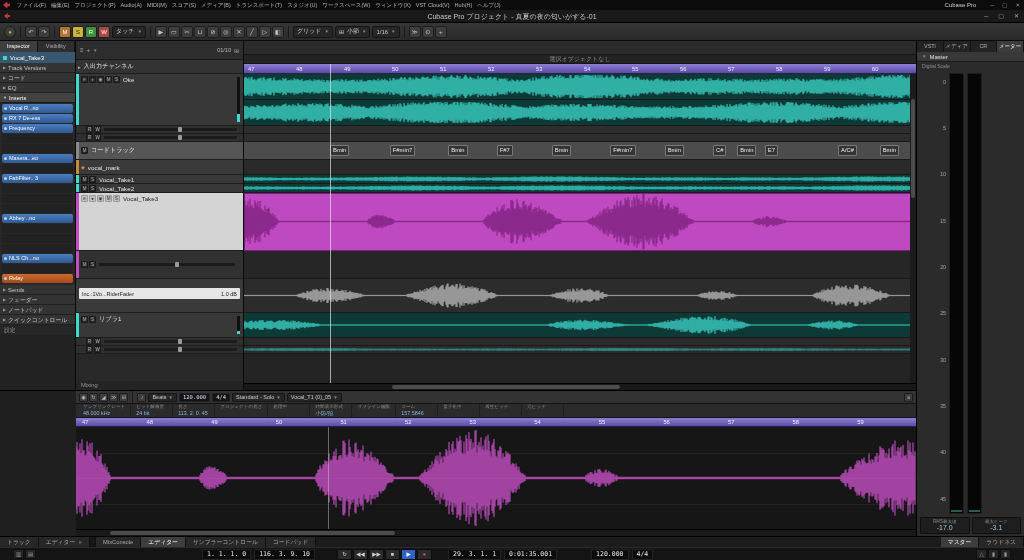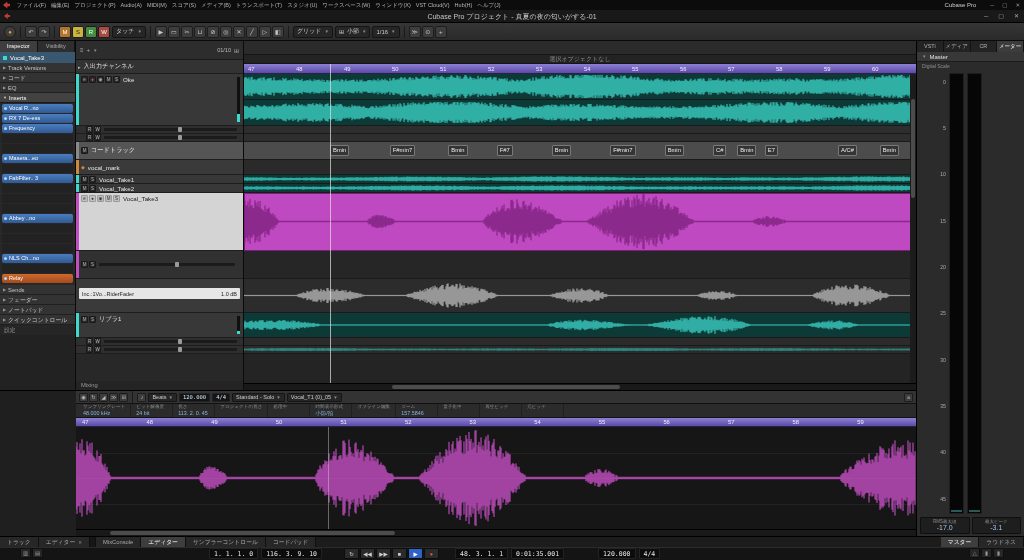--- a/index.html
+++ b/index.html
@@ -148,21 +148,21 @@
   .ed-thumb{position:absolute;left:4%;width:34%;top:1px;bottom:1px;background:#4c4c4c;border-radius:2px;}
   .left-gutter{position:absolute;left:0;top:390px;width:76px;height:146px;background:#1f1f1f;border-top:1px solid #000;}
 
   
   .tabsrow{position:absolute;left:0;top:536px;width:1024px;height:11px;background:#1c1c1c;border-top:1px solid #000;display:flex;align-items:stretch;}
   .btab{padding:0 7px;font-size:5.8px;color:#aaa;background:#272727;border-right:1px solid #0f0f0f;display:flex;align-items:center;gap:3px;white-space:nowrap;}
   .btab.active{background:#3e3e3e;color:#fff;}
   .btab .close{font-size:4.5px;color:#888;}
   .tab-gap{width:6px;background:#161616;border-right:1px solid #0f0f0f;}
   .tabs-right{margin-left:auto;display:flex;}
-  .transport{position:absolute;left:0;top:547px;width:1024px;height:13px;background:#141414;border-top:1px solid #2b2b2b;display:flex;align-items:flex-start;gap:3px;padding:0 20px;}
+  .transport{position:absolute;left:0;top:547px;width:1024px;height:13px;background:#141414;border-top:1px solid #2b2b2b;display:flex;align-items:center;gap:3px;padding:0 13px;}
   .tr-icon{width:11px;height:10px;background:#262626;border:1px solid #0f0f0f;border-radius:1px;color:#999;font-size:5.5px;display:inline-flex;align-items:center;justify-content:center;}
   .tr-display{background:#0c0c0c;border:1px solid #232323;border-radius:1px;color:#e8e8e8;font-size:6.5px;padding:0 4px;height:11px;display:inline-flex;align-items:center;font-family:"DejaVu Sans Mono",monospace;white-space:nowrap;}
   .tr-btn{width:15px;height:11px;background:#2b2b2b;border:1px solid #0d0d0d;border-radius:1px;color:#cfcfcf;font-size:5.5px;display:inline-flex;align-items:center;justify-content:center;}
   .tr-btn.blue{background:#2f62c4;color:#fff;}
   .tr-btn.red{color:#e05252;}
 </style>
 </head>
 <body>
 
 <div class="app-titlebar">
@@ -741,21 +741,21 @@
   <span style="width:16px;"></span>
   <span class="icon-cluster">
       <span class="tr-btn">↻</span>
       <span class="tr-btn">◀◀</span>
       <span class="tr-btn">▶▶</span>
       <span class="tr-btn">■</span>
       <span class="tr-btn blue">▶</span>
       <span class="tr-btn red">●</span>
     </span>
   <span style="width:10px;"></span>
-  <div class="tr-display">48. 3. 1. 1</div>
+  <div class="tr-display">29. 3. 1. 1</div>
   <div class="tr-display">0:01:35.001</div>
   <span style="width:28px;"></span>
   <div class="tr-display">120.000</div>
   <div class="tr-display">4/4</div>
   <span class="icon-cluster" style="margin-left:auto;">
       <span class="tr-icon">△</span>
       <span class="tr-icon">▮</span>
       <span class="tr-icon">▮</span>
     </span>
 </div>

